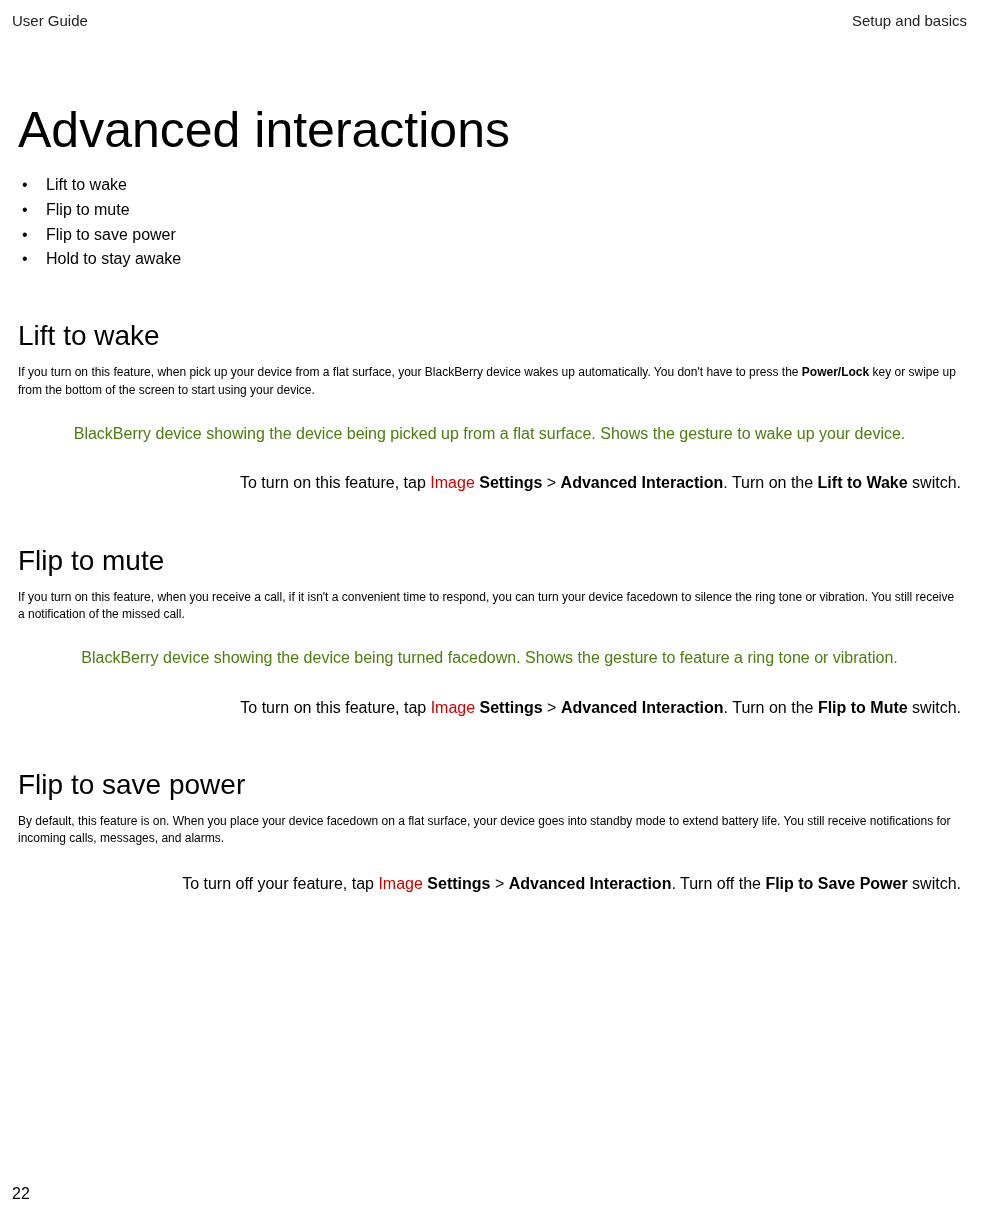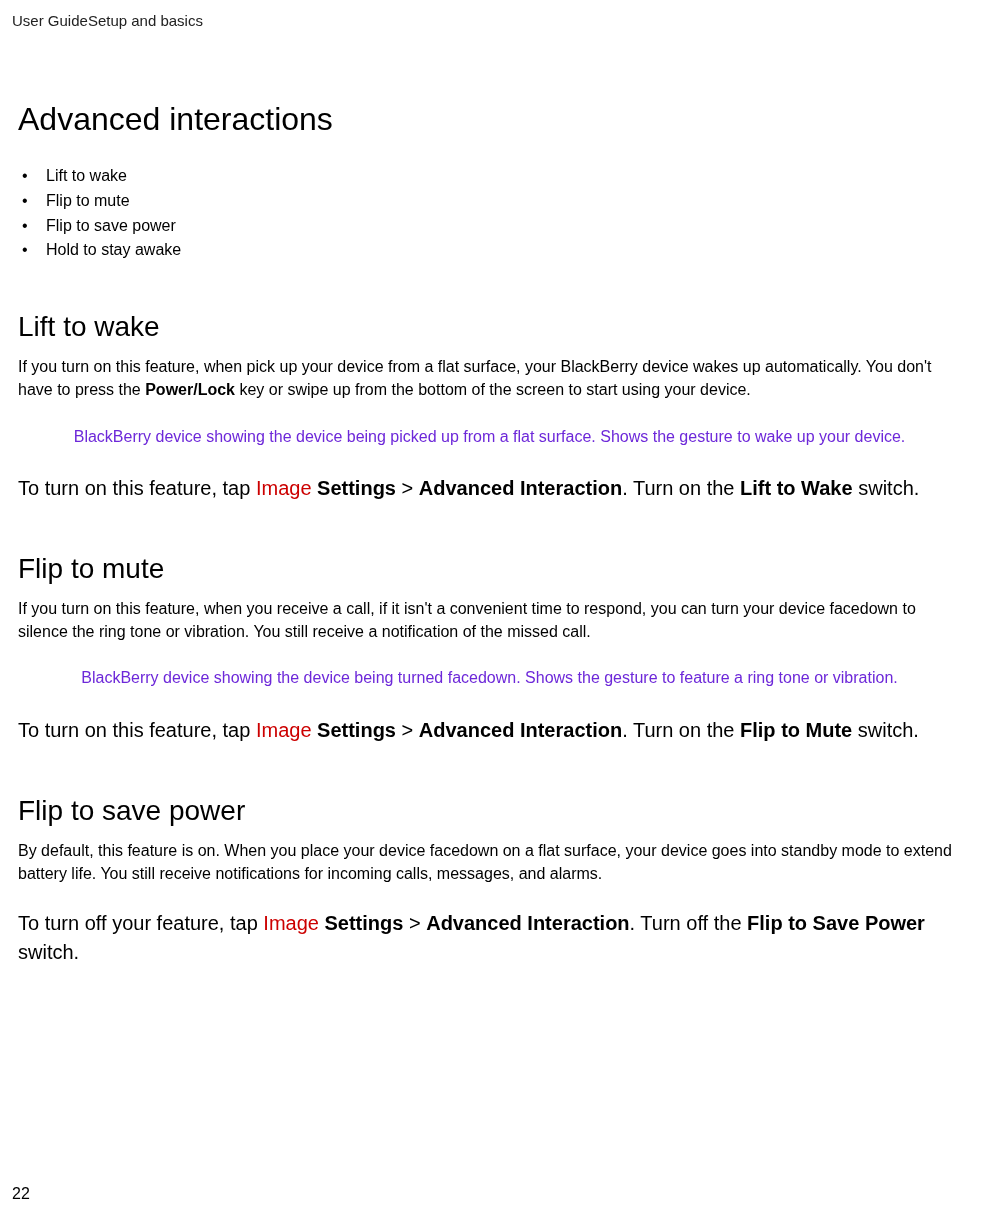--- a/index.html
+++ b/index.html
@@ -11,32 +11,33 @@
     font-family: Arial, Helvetica, sans-serif;
     width: 981px;
     height: 1213px;
     background: #ffffff;
     color: #000000;
     position: relative;
     padding: 12px 14px 12px 12px;
   }
   .header {
     display: flex;
+    justify-content: space-between;
     font-size: 15px;
     color: #222;
     margin-bottom: 72px;
   }
   .content {
     padding-left: 6px;
     padding-right: 6px;
   }
   h1 {
-    font-size: 32px;
+    font-size: 50px;
     font-weight: 400;
-    margin-bottom: 26px;
+    margin-bottom: 14px;
     letter-spacing: 0px;
   }
   .intro {
     font-size: 16px;
     margin-bottom: 14px;
     line-height: 1.4;
   }
   ul.bullets {
     list-style: none;
     padding-left: 0;
@@ -53,35 +54,36 @@
     position: absolute;
     left: 4px;
     font-size: 16px;
   }
   h2 {
     font-size: 28px;
     font-weight: 400;
     margin-bottom: 12px;
   }
   .body-text {
-    font-size: 16px;
+    font-size: 12px;
     line-height: 1.45;
     margin-bottom: 24px;
   }
   .caption {
-    color: #6d28d9;
+    color: #4d7c0f;
     font-size: 16px;
     text-align: center;
     margin-bottom: 26px;
     line-height: 1.4;
   }
   .instruction {
-    font-size: 20px;
+    font-size: 16px;
     line-height: 1.45;
     margin-bottom: 50px;
+    text-align: right;
   }
   .img-placeholder {
     color: #cc0000;
   }
   .bold {
     font-weight: 700;
   }
   .page-number {
     position: absolute;
     bottom: 10px;

